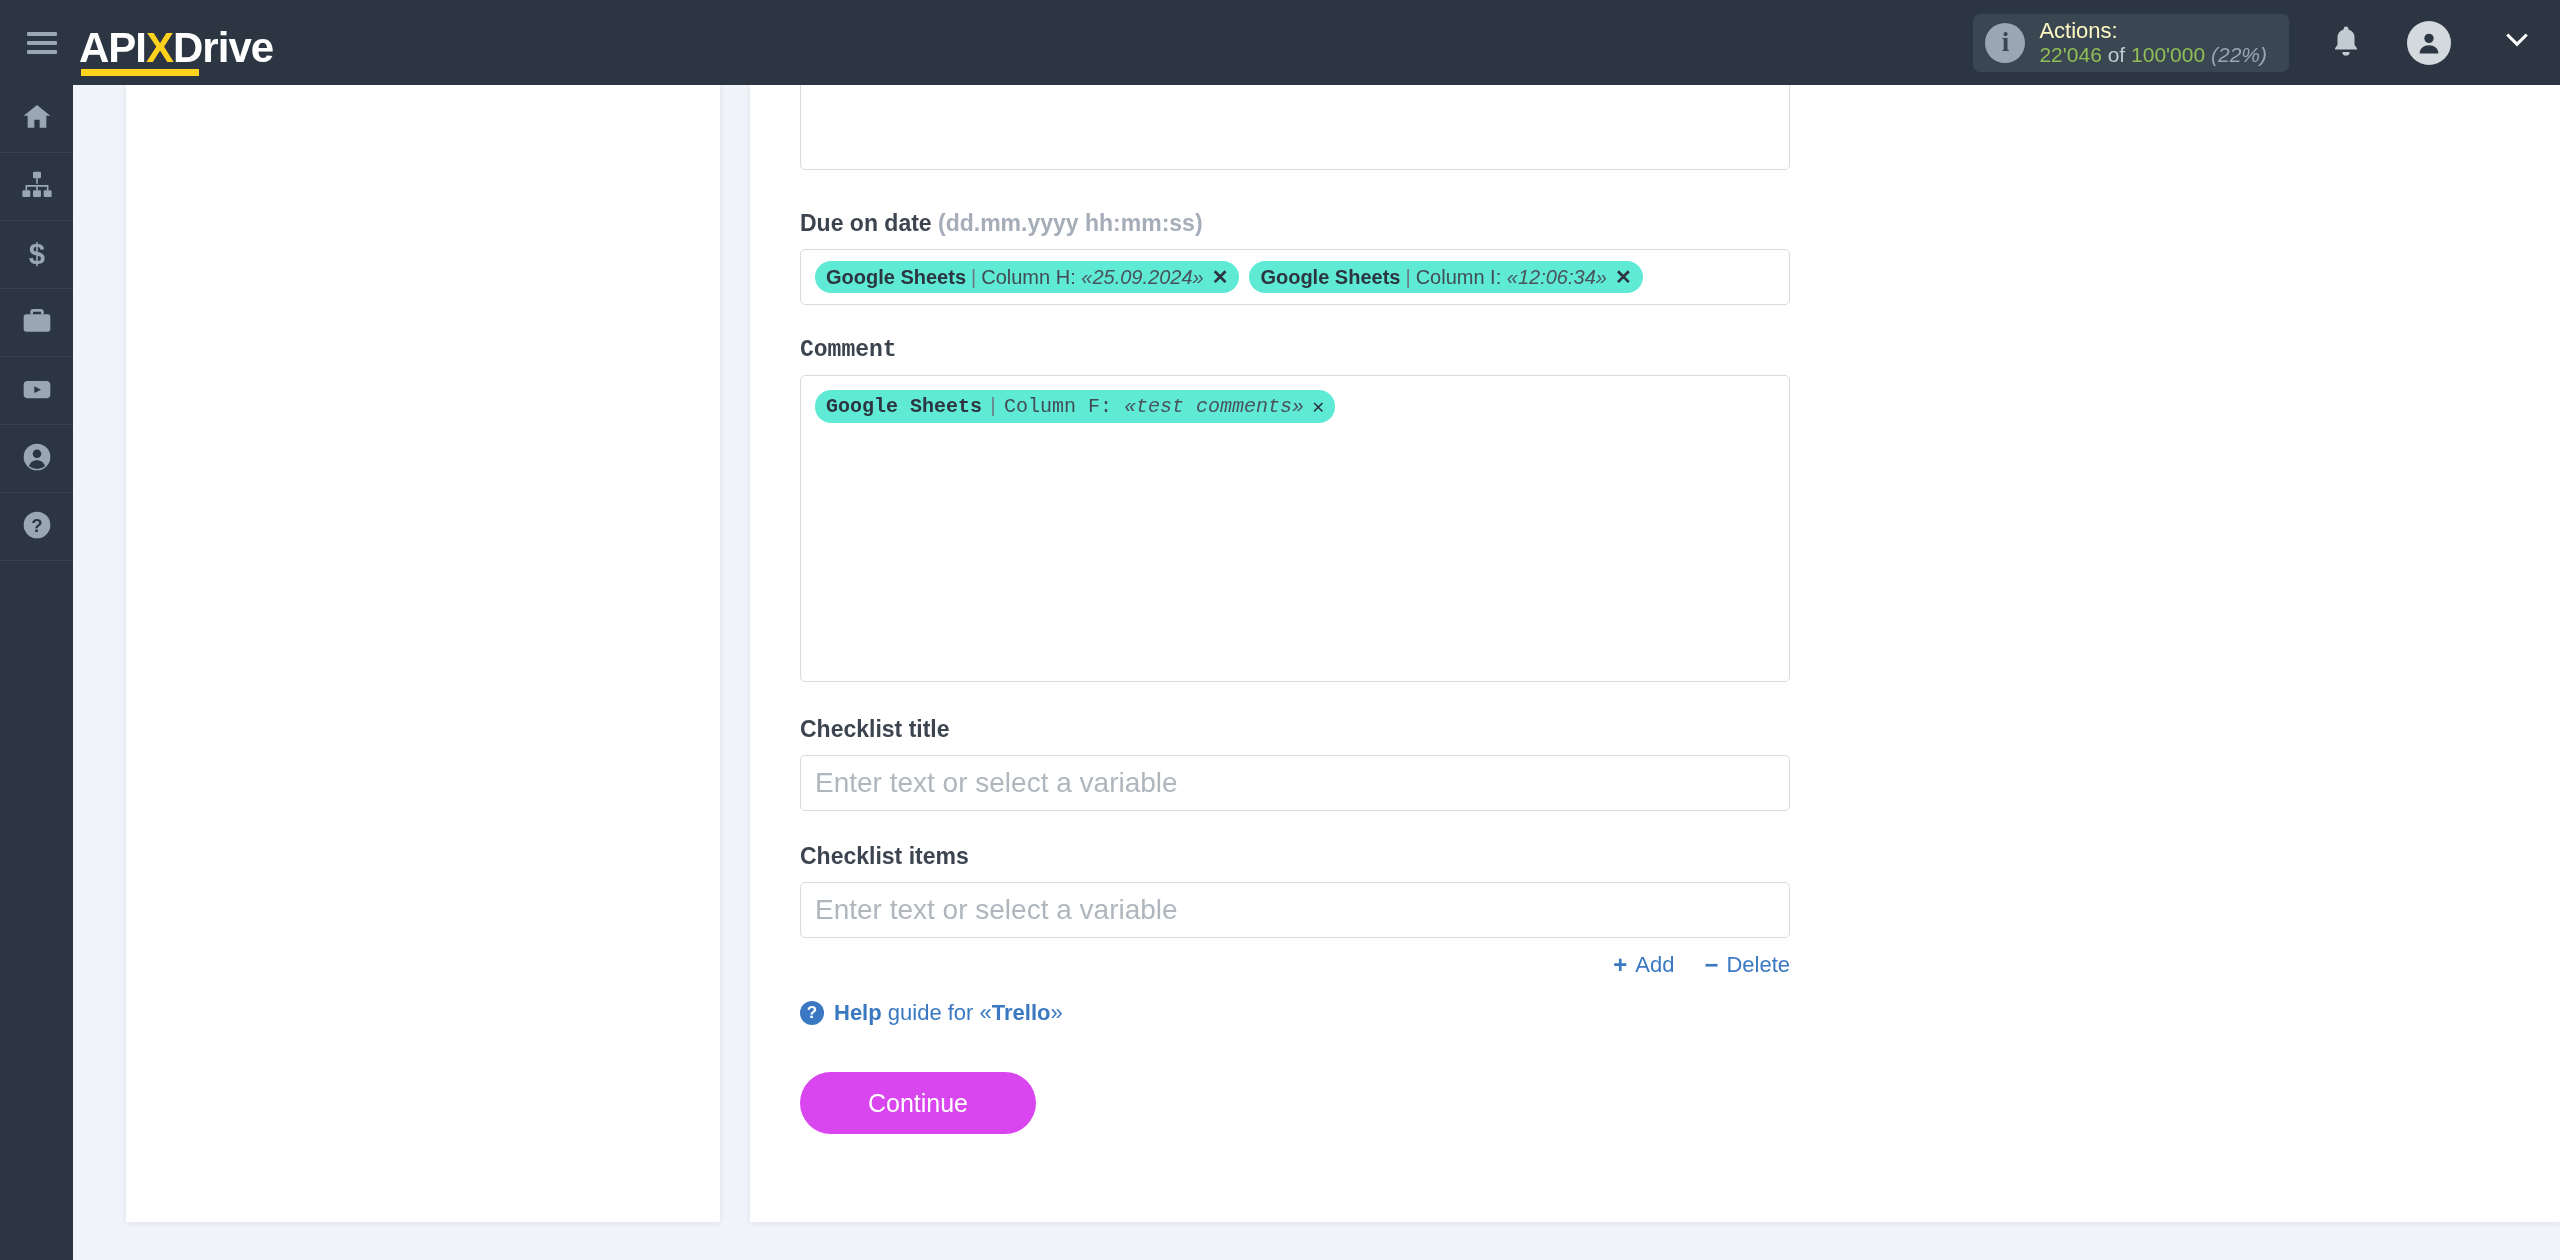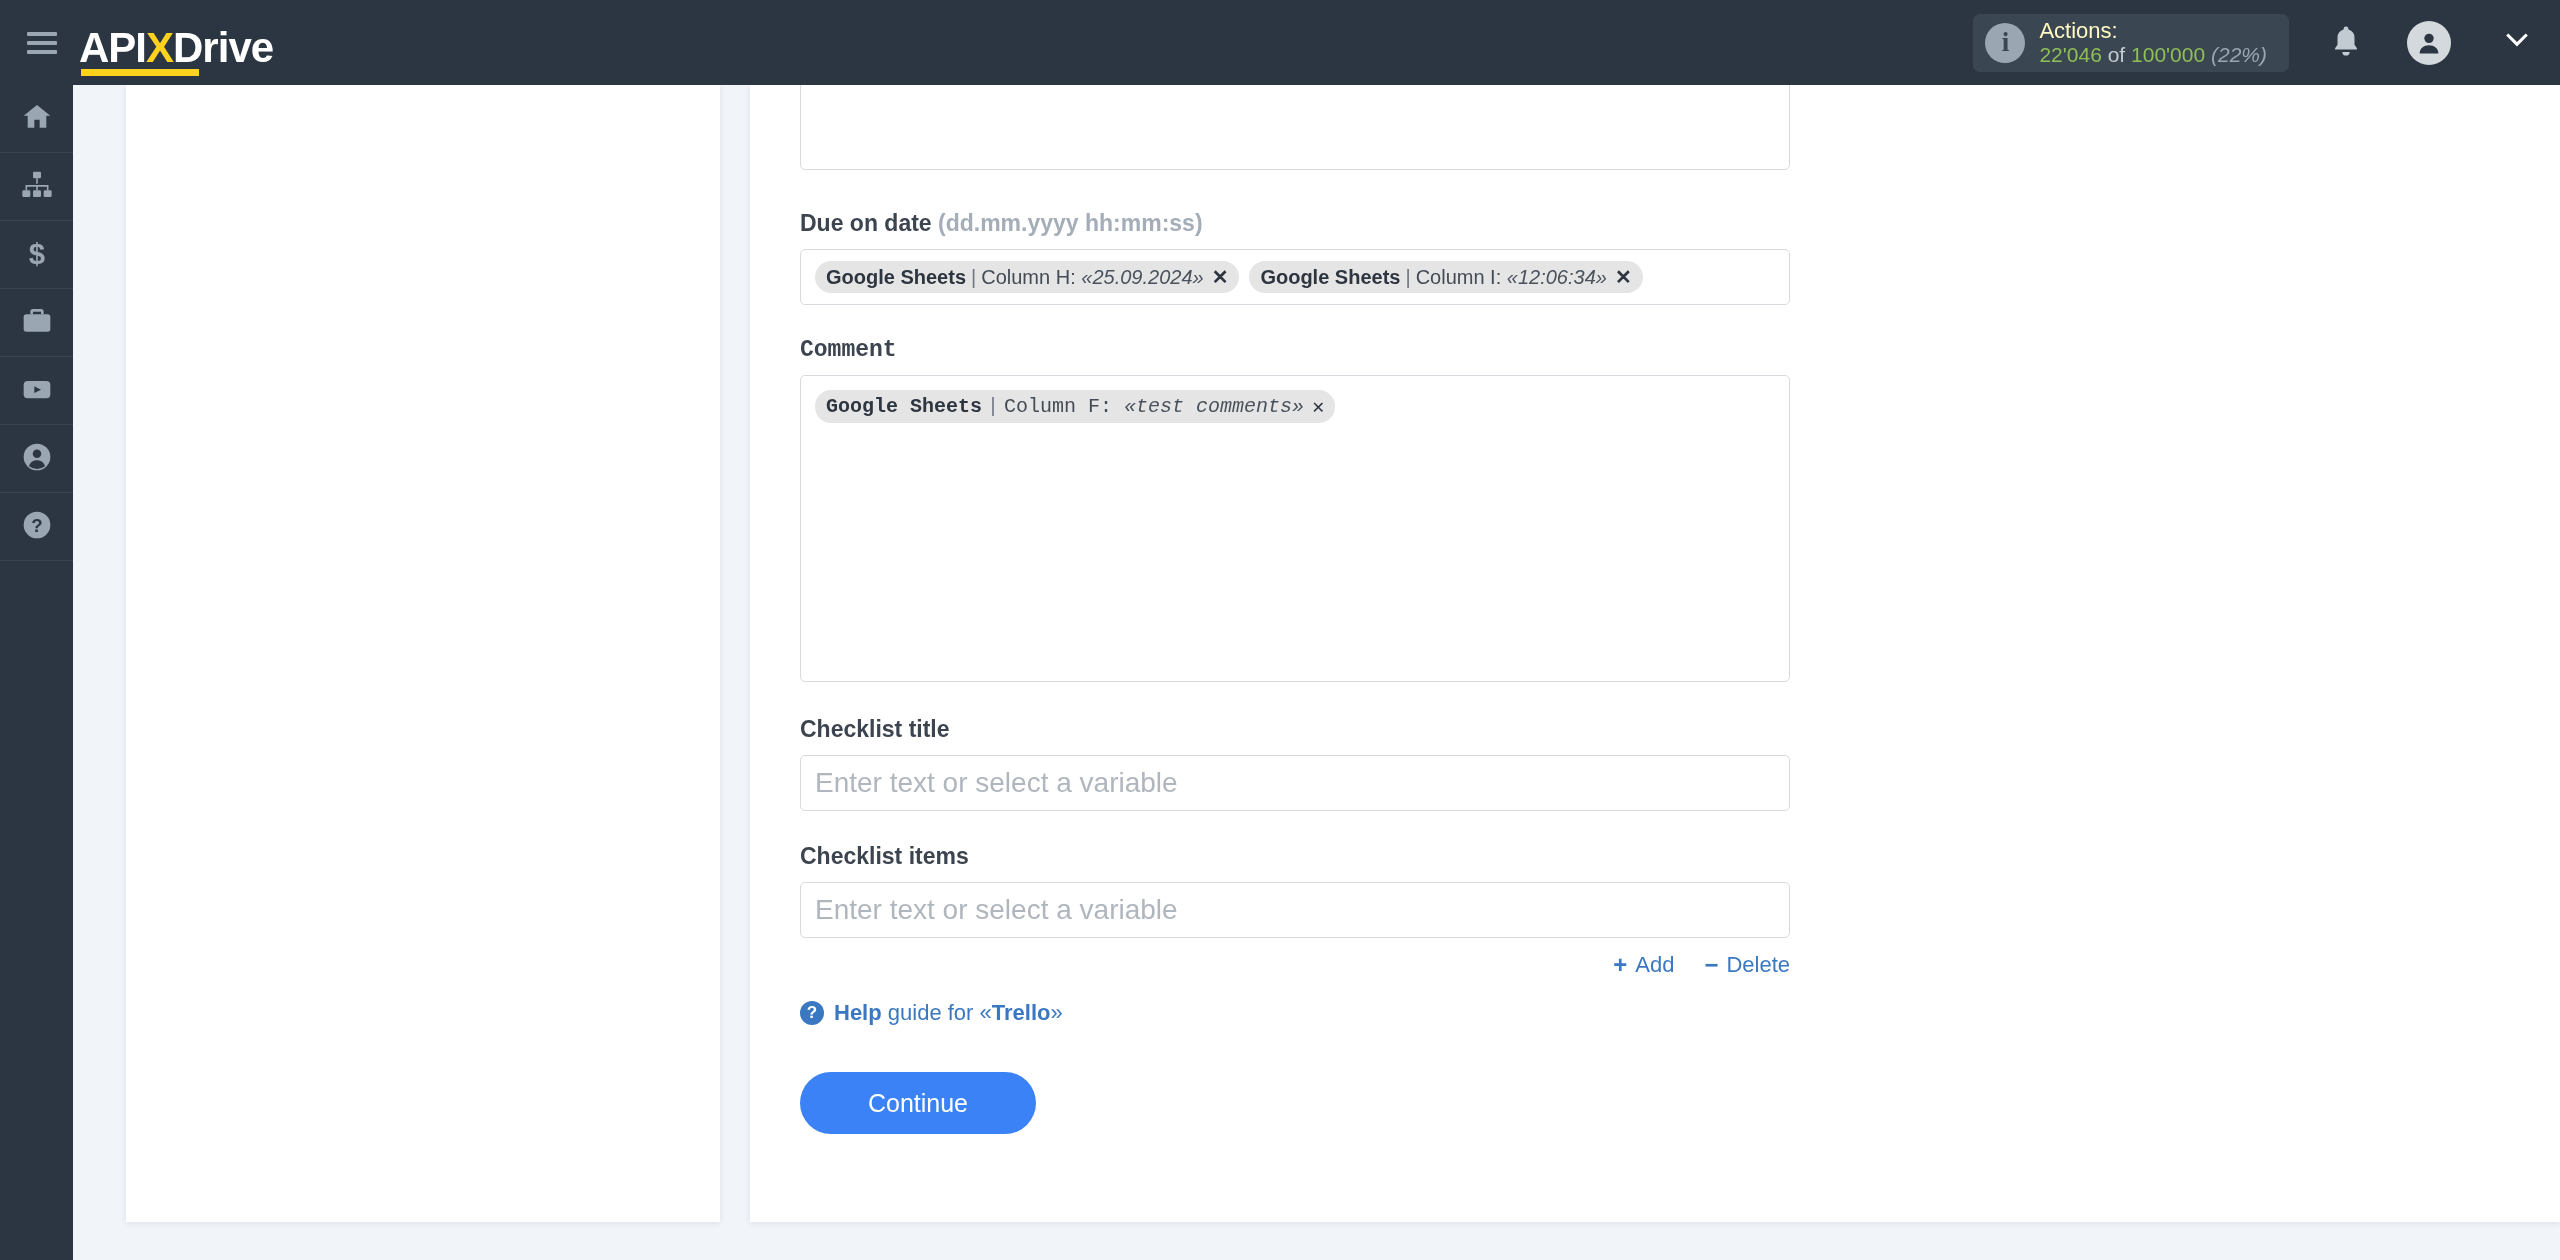--- a/index.html
+++ b/index.html
@@ -114,21 +114,21 @@
     border: 1px solid #d7dbe0; border-radius: 5px; background: #ffffff;
     width: 990px;
   }
   .input-box.single { height: 56px; display: flex; align-items: center; padding: 0 14px; }
   .input-box.tall { padding: 14px; }
 
   .placeholder { color: #b0b6bd; font-size: 28px; }
 
   .chip {
     display: inline-flex; align-items: center;
-    background: #e5e5e5; border-radius: 16px;
+    background: #5eead4; border-radius: 16px;
     padding: 4px 11px; margin-right: 10px;
     font-size: 20px; color: #434b54; white-space: nowrap;
   }
   .chip b { color: #2d3540; font-weight: bold; }
   .chip .sep { color: #6e7681; margin: 0 5px; }
   .chip .val { font-style: italic; color: #4a525c; }
   .chip .x { font-weight: bold; color: #2d3540; margin-left: 8px; cursor: pointer; font-size: 20px; }
 
   
   .cut-textarea {
@@ -153,21 +153,21 @@
     background: #3a78c2; color: #ffffff;
     font-size: 17px; font-weight: bold;
     display: flex; align-items: center; justify-content: center;
     margin-right: 10px; flex: 0 0 auto;
   }
   .help-text { font-size: 22px; color: #3a78c2; }
   .help-text b { font-weight: bold; }
 
   .continue-btn {
     margin-top: 46px; width: 236px; height: 62px;
-    background: #3b82f6; border: none; border-radius: 31px;
+    background: #d946ef; border: none; border-radius: 31px;
     color: #ffffff; font-size: 25px; cursor: pointer;
     font-family: "Liberation Sans", sans-serif;
     display: flex; align-items: center; justify-content: center;
   }
 </style>
 </head>
 <body>
 
 <div class="page-bg"></div>
 

